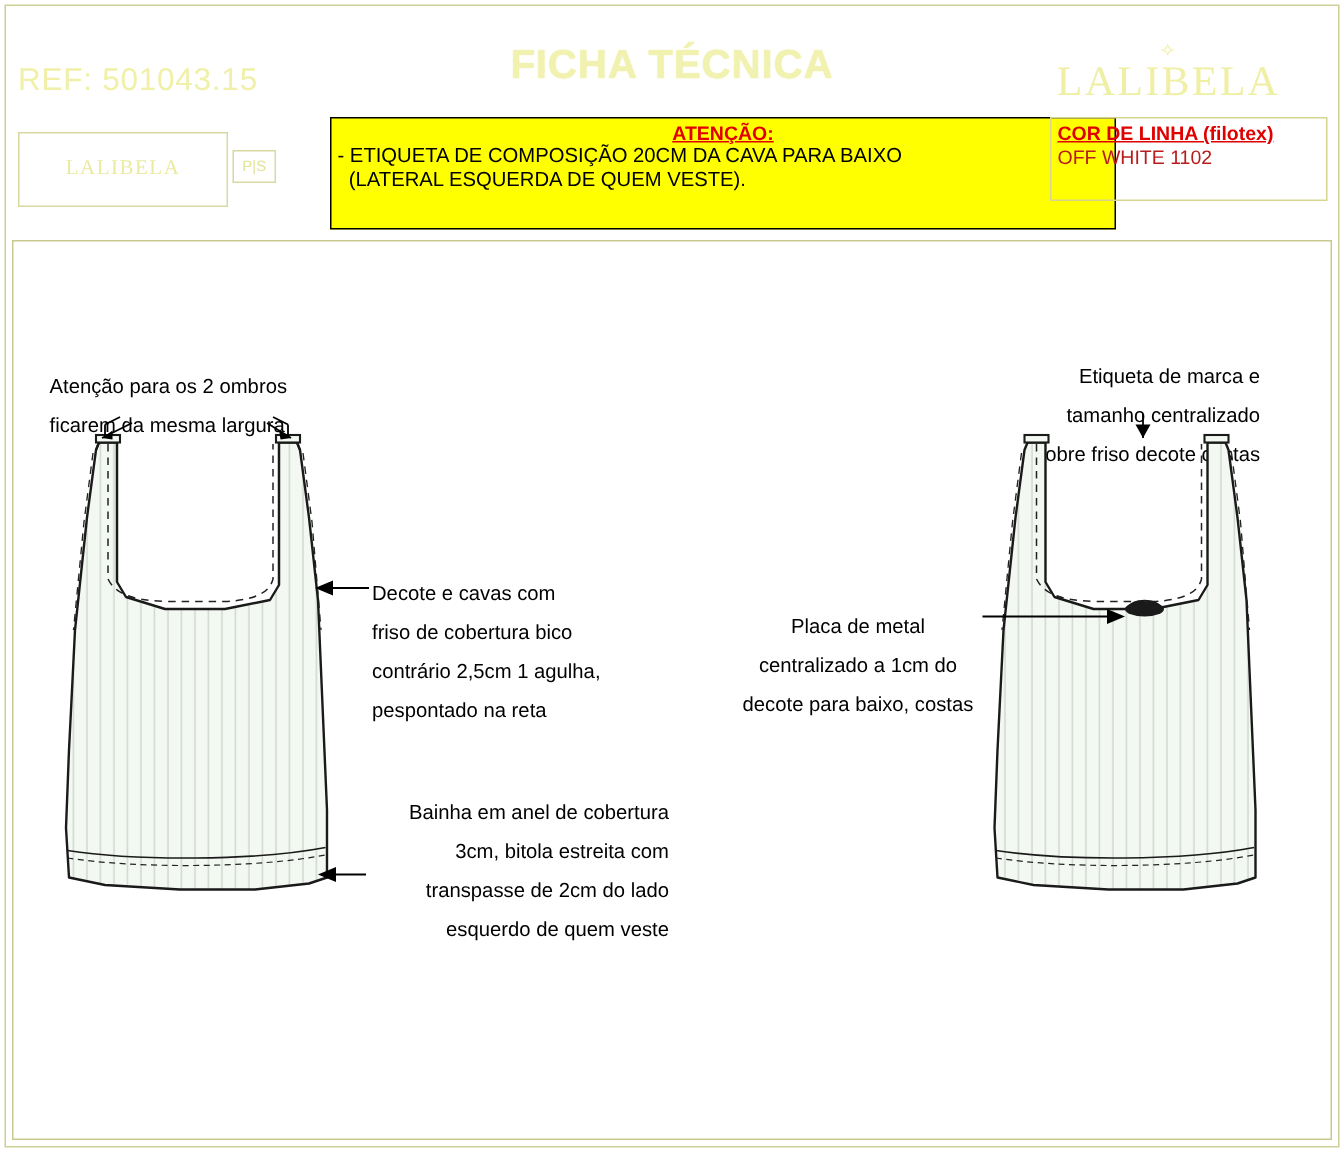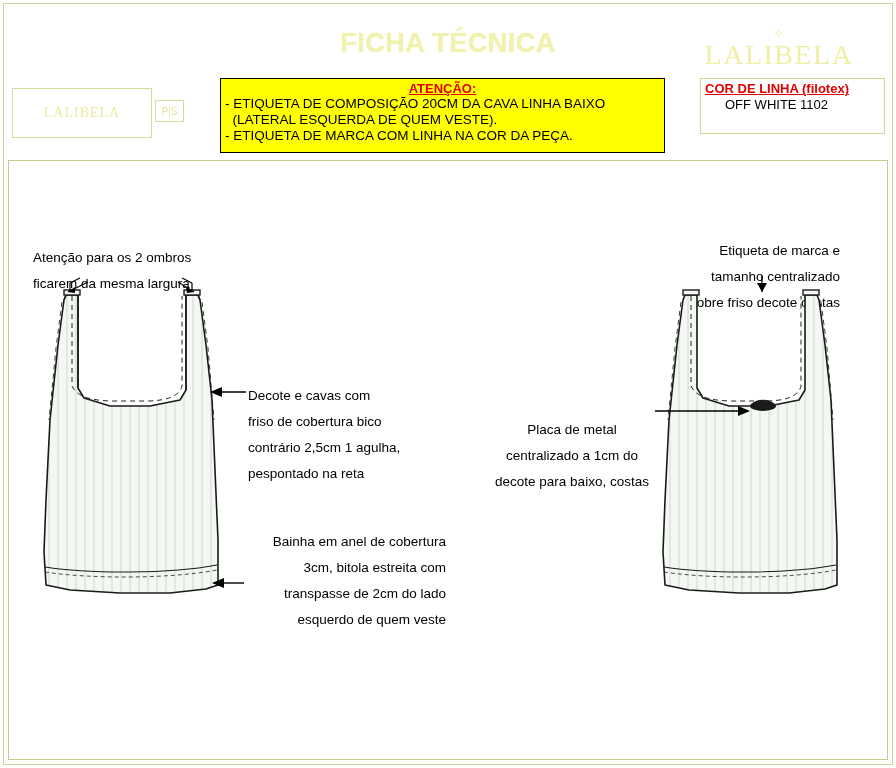--- a/index.html
+++ b/index.html
@@ -111,21 +111,21 @@
   .pis-box span {
     font-size: 10px;
     color: #e3e39c;
   }
 
   
   .attn-box {
     position: absolute;
     left: 220px;
     top: 78px;
-    width: 445px;
+    width: 524px;
     height: 75px;
     background: #ffff00;
     border: 1px solid #000000;
     box-sizing: border-box;
     padding: 2px 4px 0 4px;
   }
   .attn-title {
     text-align: center;
     color: #e00000;
     font-weight: bold;
@@ -152,75 +152,74 @@
     padding: 2px 4px;
   }
   .thread-title {
     color: #e00000;
     font-size: 13px;
     font-weight: bold;
     text-decoration: underline;
   }
   .thread-value {
     font-size: 13px;
-    color: #000000;
+    color: #b91c1c;
     margin-top: 1px;
-    margin-left: 20px;
   }
 
   
   .note {
     position: absolute;
     font-size: 13.5px;
     color: #000;
     line-height: 26px;
     white-space: pre;
   }
   .note-left-shoulder { left: 33px; top: 245px; }
   .note-neck { left: 248px; top: 383px; }
   .note-hem { left: 228px; top: 517px; text-align: right; width: 218px; margin-top: 12px; }
   .note-back-label { left: 690px; top: 238px; text-align: right; }
-  .note-metal { left: 487px; top: 405px; text-align: center; width: 170px; margin-top: 12px; }
+  .note-metal { left: 487px; top: 405px; text-align: center; width: 170px; }
 
   svg.art {
     position: absolute;
     left: 0;
     top: 0;
     width: 896px;
     height: 768px;
     overflow: visible;
   }
 </style>
 </head>
 <body>
 
 <div id="page">
 
   <div class="frame-outer"></div>
   <div class="frame-inner"></div>
 
   <div class="doc-title">FICHA TÉCNICA</div>
+  <div class="ref-line">REF: 501043.15</div>
 
   <div class="brand-logo">
     <div class="crown">✧</div>
     <div class="brand-name">LALIBELA</div>
   </div>
 
   <div class="logo-box">
     <span>LALIBELA</span>
   </div>
   <div class="pis-box">
     <span>P|S</span>
   </div>
 
   <div class="attn-box">
     <div class="attn-title">ATENÇÃO:</div>
-    <div class="attn-line">- ETIQUETA DE COMPOSIÇÃO 20CM DA CAVA LINHA BAIXO</div>
+    <div class="attn-line">- ETIQUETA DE COMPOSIÇÃO 20CM DA CAVA PARA BAIXO</div>
     <div class="attn-line">  (LATERAL ESQUERDA DE QUEM VESTE).</div>
-    <div class="attn-line">- ETIQUETA DE MARCA COM LINHA NA COR DA PEÇA.</div>
   </div>
 
   <div class="thread-box">
     <div class="thread-title">COR DE LINHA (filotex)</div>
     <div class="thread-value">OFF WHITE 1102</div>
   </div>
 
   <div class="note note-left-shoulder">Atenção para os 2 ombros
 ficarem da mesma largura</div>
   <div class="note note-neck">Decote e cavas com

